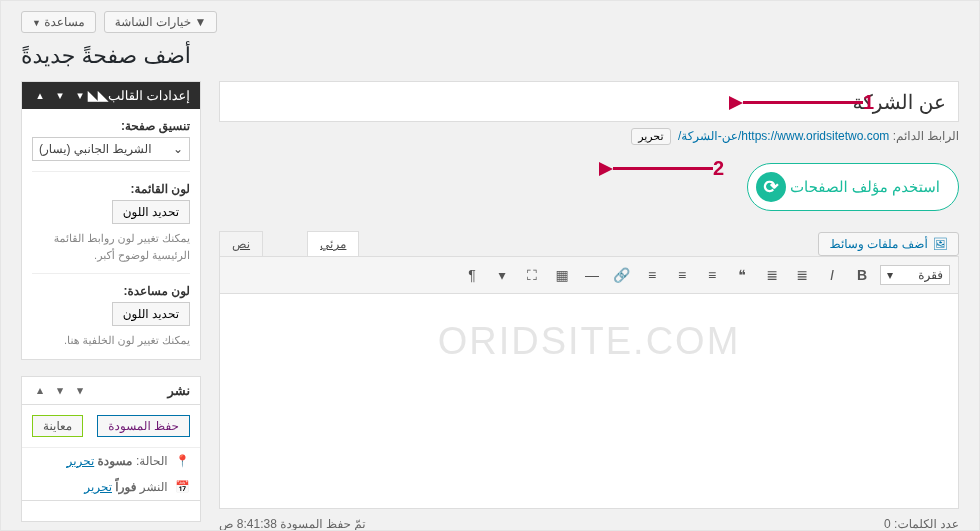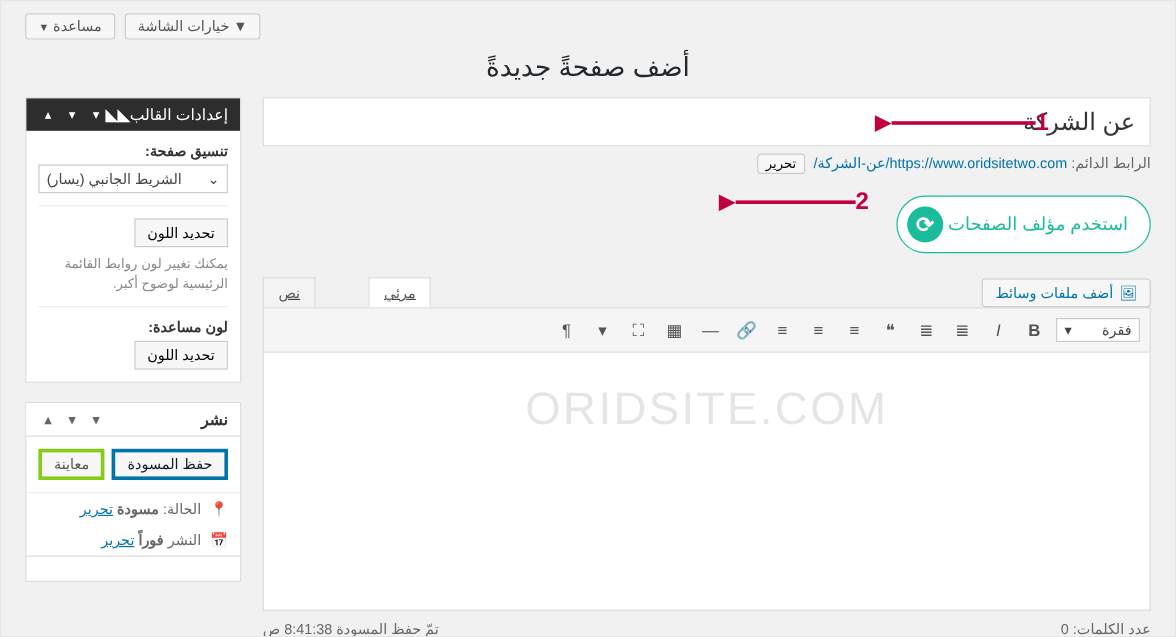--- a/index.html
+++ b/index.html
@@ -1,21 +1,21 @@
 <!DOCTYPE html>
 <html dir="rtl" lang="ar"><head>
 <meta charset="utf-8">
 <style>
 * { margin: 0; padding: 0; box-sizing: border-box; }
 body { font-family: Tahoma, Arial, sans-serif; font-size: 13px; background: #f1f1f1; color: #444; direction: rtl; }
 .frame { width: 980px; height: 531px; margin: 0 auto; background: #f1f1f1; border: 1px solid #e5e5e5; position: relative; padding: 10px 20px; overflow: hidden; }
 .top-bar { display: flex; gap: 8px; justify-content: flex-start; margin-bottom: 10px; direction: ltr; }
 .top-btn { background: #f7f7f7; border: 1px solid #ccc; border-radius: 3px; padding: 3px 10px; font-size: 12px; cursor: pointer; color: #555; }
 .top-btn .tri { font-size: 9px; }
-.page-heading { font-size: 22px; font-weight: 400; color: #23282d; text-align: center; margin-bottom: 12px; }
+.page-heading { font-size: 22px; font-weight: 400; color: #23282d; text-align: left; margin-bottom: 12px; }
 .layout { display: flex; gap: 18px; }
 .main { flex: 1; min-width: 0; }
 .side { width: 180px; flex-shrink: 0; }
 .title-wrap { position: relative; }
 .title-input { width: 100%; padding: 8px 12px; font-size: 20px; border: 1px solid #ddd; background: #fff; text-align: right; color: #333; }
 .permalink { margin-top: 6px; font-size: 12px; color: #666; text-align: right; }
 .permalink a { color: #0073aa; text-decoration: none; }
 .permalink .edit-slug { border: 1px solid #ccc; background: #f7f7f7; border-radius: 3px; padding: 1px 6px; font-size: 11px; margin-right: 4px; cursor: pointer; }
 .composer-btn { margin-top: 18px; display: inline-flex; align-items: center; gap: 8px; border: 1px solid #1abc9c; color: #1abc9c; background: #fff; border-radius: 28px; padding: 8px 18px 8px 8px; font-size: 15px; cursor: pointer; }
 .composer-btn .circ { width: 30px; height: 30px; border-radius: 50%; background: #1abc9c; display: inline-flex; align-items: center; justify-content: center; color: #fff; font-weight: bold; font-size: 18px; margin-right: -4px; }
@@ -34,22 +34,22 @@
 .panel-head { background: #2d2d2d; color: #fff; padding: 6px 10px; display: flex; justify-content: space-between; align-items: center; font-size: 13px; }
 .panel-head.light { background: #fff; color: #333; border-bottom: 1px solid #ddd; font-weight: bold; }
 .panel-head .icons { display: flex; gap: 4px; direction: ltr; }
 .panel-head .icons span { width: 16px; text-align: center; cursor: pointer; font-size: 11px; }
 .panel-body { padding: 10px; font-size: 12px; }
 .field-label { font-weight: bold; color: #333; margin-bottom: 4px; text-align: right; }
 .select-box { width: 100%; border: 1px solid #ccc; padding: 4px 6px; font-size: 12px; background: #fff; text-align: right; display: flex; justify-content: space-between; align-items: center; }
 .color-btn { border: 1px solid #ccc; background: #f7f7f7; padding: 4px 10px; font-size: 12px; cursor: pointer; }
 .hint { font-size: 11px; color: #888; margin-top: 6px; line-height: 1.5; }
 .pub-row { display: flex; justify-content: space-between; padding: 10px; border-bottom: 1px solid #eee; }
-.pub-btn-sm { border: 3px solid #84cc16; background: #f7f7f7; padding: 3px 10px; font-size: 12px; cursor: pointer; color: #555; }
-.pub-btn-sm.blue { color: #0f172a; border-color: #0073aa; }
+.pub-btn-sm { border: 1px solid #84cc16; background: #f7f7f7; padding: 3px 10px; font-size: 12px; cursor: pointer; color: #555; }
+.pub-btn-sm.blue { color: #701a75; border-color: #0073aa; }
 .pub-line { padding: 6px 10px; font-size: 12px; color: #666; text-align: right; }
 .pub-line a { color: #0073aa; text-decoration: underline; }
 .pub-line .ico { color: #888; margin-left: 4px; }
 .pub-foot { display: flex; justify-content: space-between; align-items: center; padding: 10px; border-top: 1px solid #ddd; }
 .arrow { position: absolute; display: flex; align-items: center; pointer-events: none; z-index: 50; }
 .arrow-line { height: 3px; background: #c00040; }
 .arrow-head { width: 0; height: 0; border-top: 7px solid transparent; border-bottom: 7px solid transparent; border-left: 14px solid #c00040; }
 .arrow-num { color: #c00040; font-weight: bold; font-size: 20px; margin-right: 8px; }
 .hr-sep { height:1px; background:#eee; margin:10px 0; }
 </style>
@@ -147,25 +147,27 @@
               <span>▾</span>
             </span>
         </div>
         <div class="panel-body">
           <div class="field-label">تنسيق صفحة:</div>
           <div class="select-box">
             <span>⌄</span>
             <span>الشريط الجانبي (يسار)</span>
           </div>
           <div class="hr-sep"></div>
+          <div class="field-label">لون القائمة:</div>
           <button class="color-btn">تحديد اللون</button>
           <div class="hint">يمكنك تغيير لون روابط القائمة الرئيسية لوضوح أكبر.</div>
           <div class="hr-sep"></div>
           <div class="field-label">لون مساعدة:</div>
           <button class="color-btn">تحديد اللون</button>
+          <div class="hint">يمكنك تغيير لون الخلفية هنا.</div>
         </div>
       </div>
 
       <div class="panel">
         <div class="panel-head light">
           <span>نشر</span>
           <span class="icons" style="color:#666;">
               <span>▴</span>
               <span>▾</span>
               <span>▾</span>

